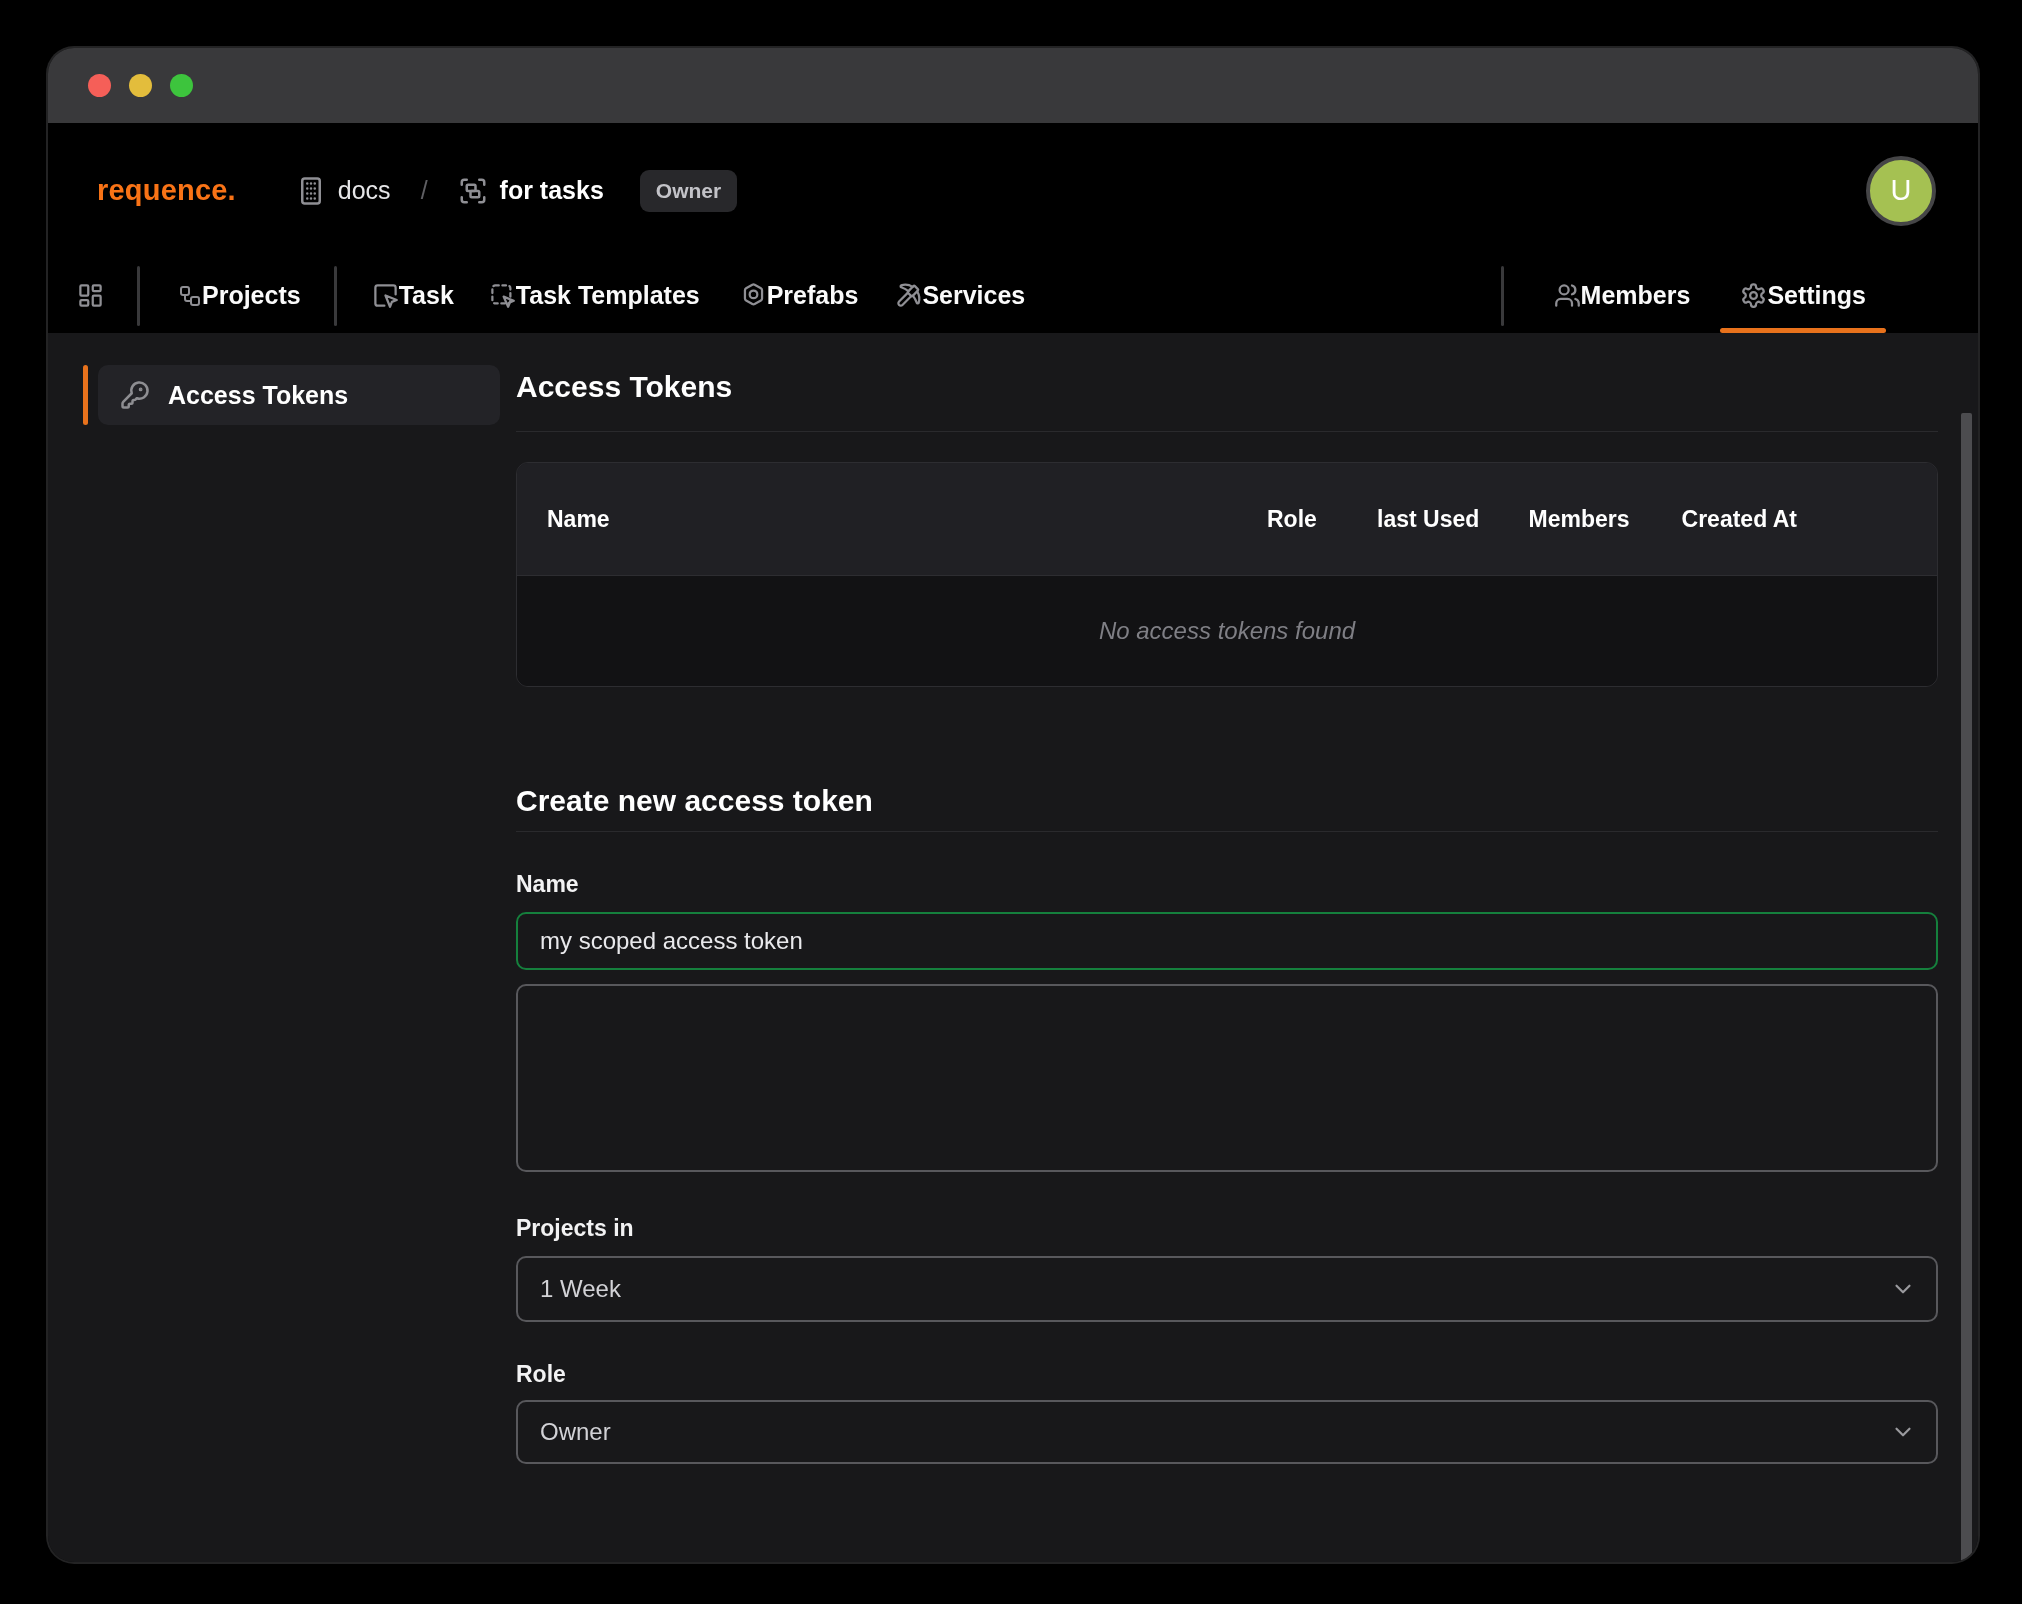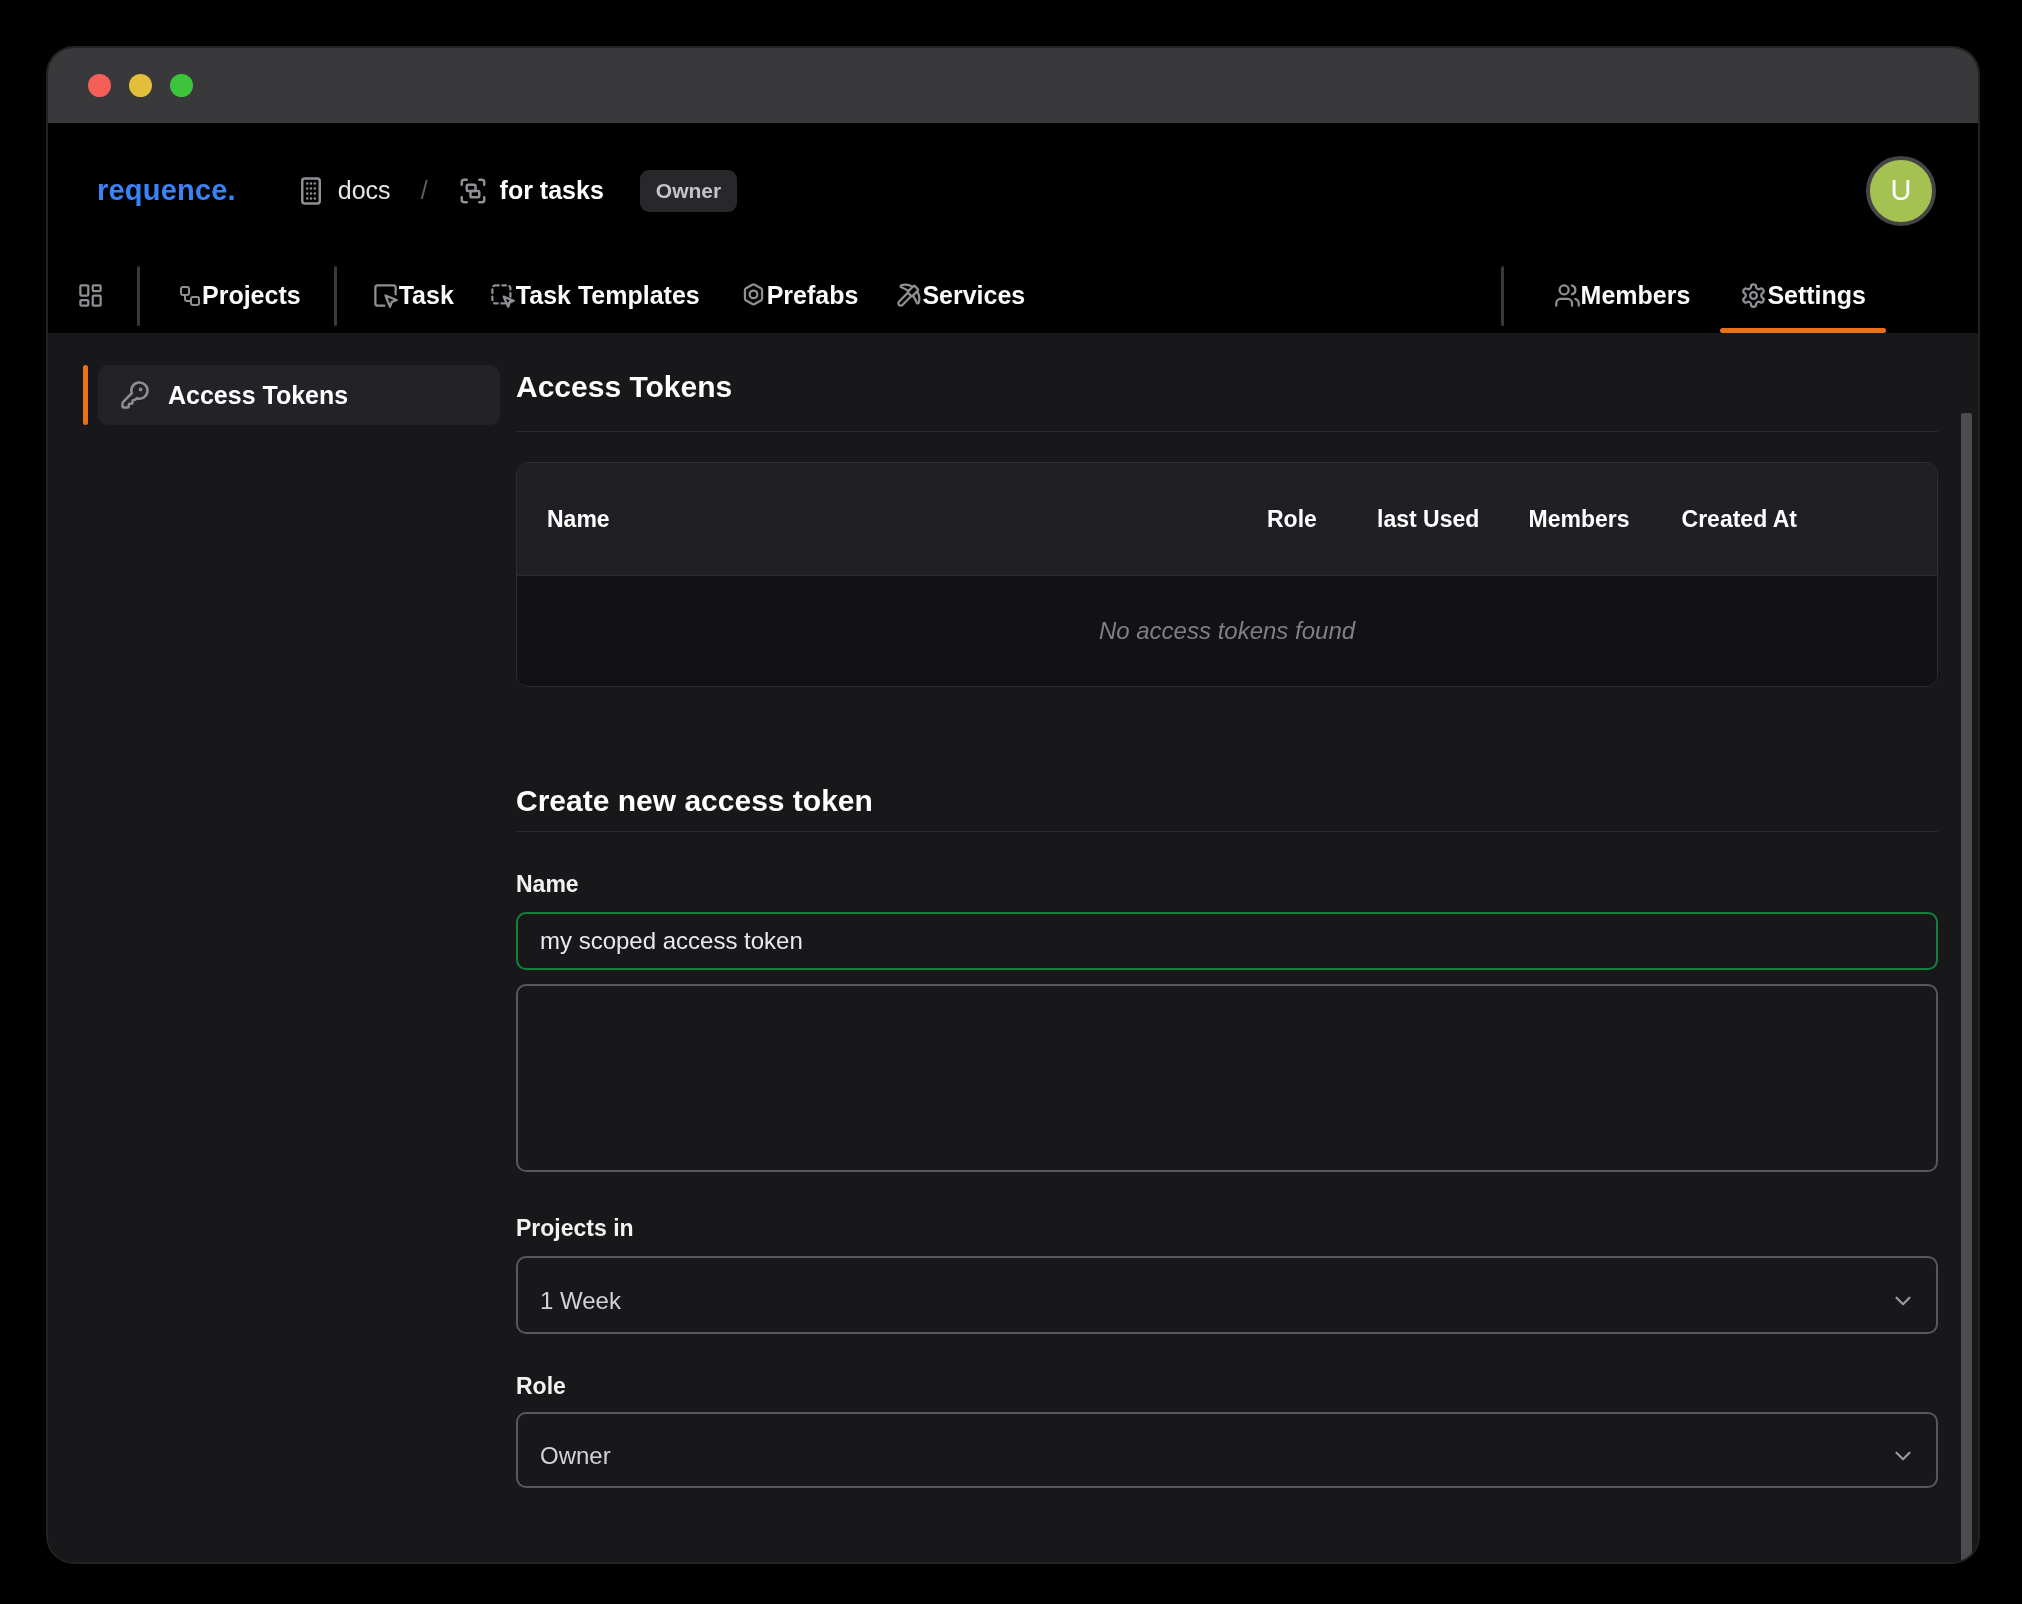--- a/index.html
+++ b/index.html
@@ -7,21 +7,21 @@
   .window{position:absolute;left:48px;top:48px;width:1930px;height:1514px;background:#0b0b0c;
     border-radius:26px;overflow:hidden;box-shadow:0 0 0 2px #232324, 0 30px 90px rgba(0,0,0,.9);
     display:flex;flex-direction:column;}
   
   .titlebar{height:75px;background:#39393b;display:flex;align-items:center;padding-left:40px;gap:18px;flex:none;}
   .dot{width:23px;height:23px;border-radius:50%;}
   .dot.red{background:#f55f58;} .dot.yellow{background:#e3bd3c;} .dot.green{background:#3dc43d;}
   
   .header{background:#000;flex:none;}
   .toprow{height:135px;display:flex;align-items:center;padding-left:49px;position:relative;}
-  .logo{font-size:29px;font-weight:bold;color:#3b82f6;letter-spacing:.2px;cursor:pointer;}
+  .logo{font-size:29px;font-weight:bold;color:#f97316;letter-spacing:.2px;cursor:pointer;}
   .crumb{display:flex;align-items:center;gap:12px;}
   .crumb .icon{color:#8f8f94;display:flex;}
   .crumb-org{margin-left:60px;}
   .crumb-org .txt{font-size:25px;color:#e6e6e8;}
   .slash{margin:0 30px;font-size:25px;color:#5f5f63;}
   .crumb-project .txt{font-size:25px;font-weight:bold;color:#fff;}
   .badge{margin-left:36px;background:#28282b;color:#c3c3c8;font-size:21px;font-weight:600;
     padding:9px 16px;border-radius:9px;}
   .avatar{position:absolute;right:42px;top:50%;transform:translateY(-50%);width:62px;height:62px;
     border-radius:50%;background:#a5c152;border:4px solid #454547;display:flex;align-items:center;
@@ -61,21 +61,21 @@
   h2.sec{margin:96px 0 0 0;font-size:30px;font-weight:bold;color:#fff;line-height:36px;}
   .hr2{height:1px;background:#2a2a2d;margin-top:12px;}
   .f-label{margin-top:38px;font-size:23px;font-weight:bold;color:#f2f2f3;line-height:28px;}
   .text-input{margin-top:14px;width:100%;box-sizing:border-box;height:58px;background:transparent;
     border:2px solid #15803d;border-radius:10px;color:#e9e9ec;font-size:24px;padding:0 22px;outline:none;
     font-family:"Liberation Sans", sans-serif;}
   .textarea{margin-top:14px;width:100%;box-sizing:border-box;height:188px;background:transparent;
     border:2px solid #58585c;border-radius:10px;color:#e9e9ec;font-size:24px;padding:14px 22px;outline:none;
     resize:none;font-family:"Liberation Sans", sans-serif;}
   .select{margin-top:14px;height:62px;border:2px solid #58585c;border-radius:10px;display:flex;
-    align-items:center;justify-content:space-between;padding:12px 20px 0 22px;cursor:pointer;}
+    align-items:center;justify-content:space-between;padding:0 20px 0 22px;cursor:pointer;}
   .select .val{font-size:24px;color:#d2d2d6;}
   .select .icon{color:#9a9a9e;display:flex;}
   .select.role{height:60px;margin-top:12px;}
   
   .sb-track{position:absolute;right:6px;top:80px;bottom:10px;width:11px;background:#1f1f21;border-radius:2px;}
   .sb-thumb{position:absolute;left:0;top:0;width:11px;height:1272px;background:#4c4c4f;border-radius:2px;}
   svg{display:block;}
 </style>
 </head>
 <body>

